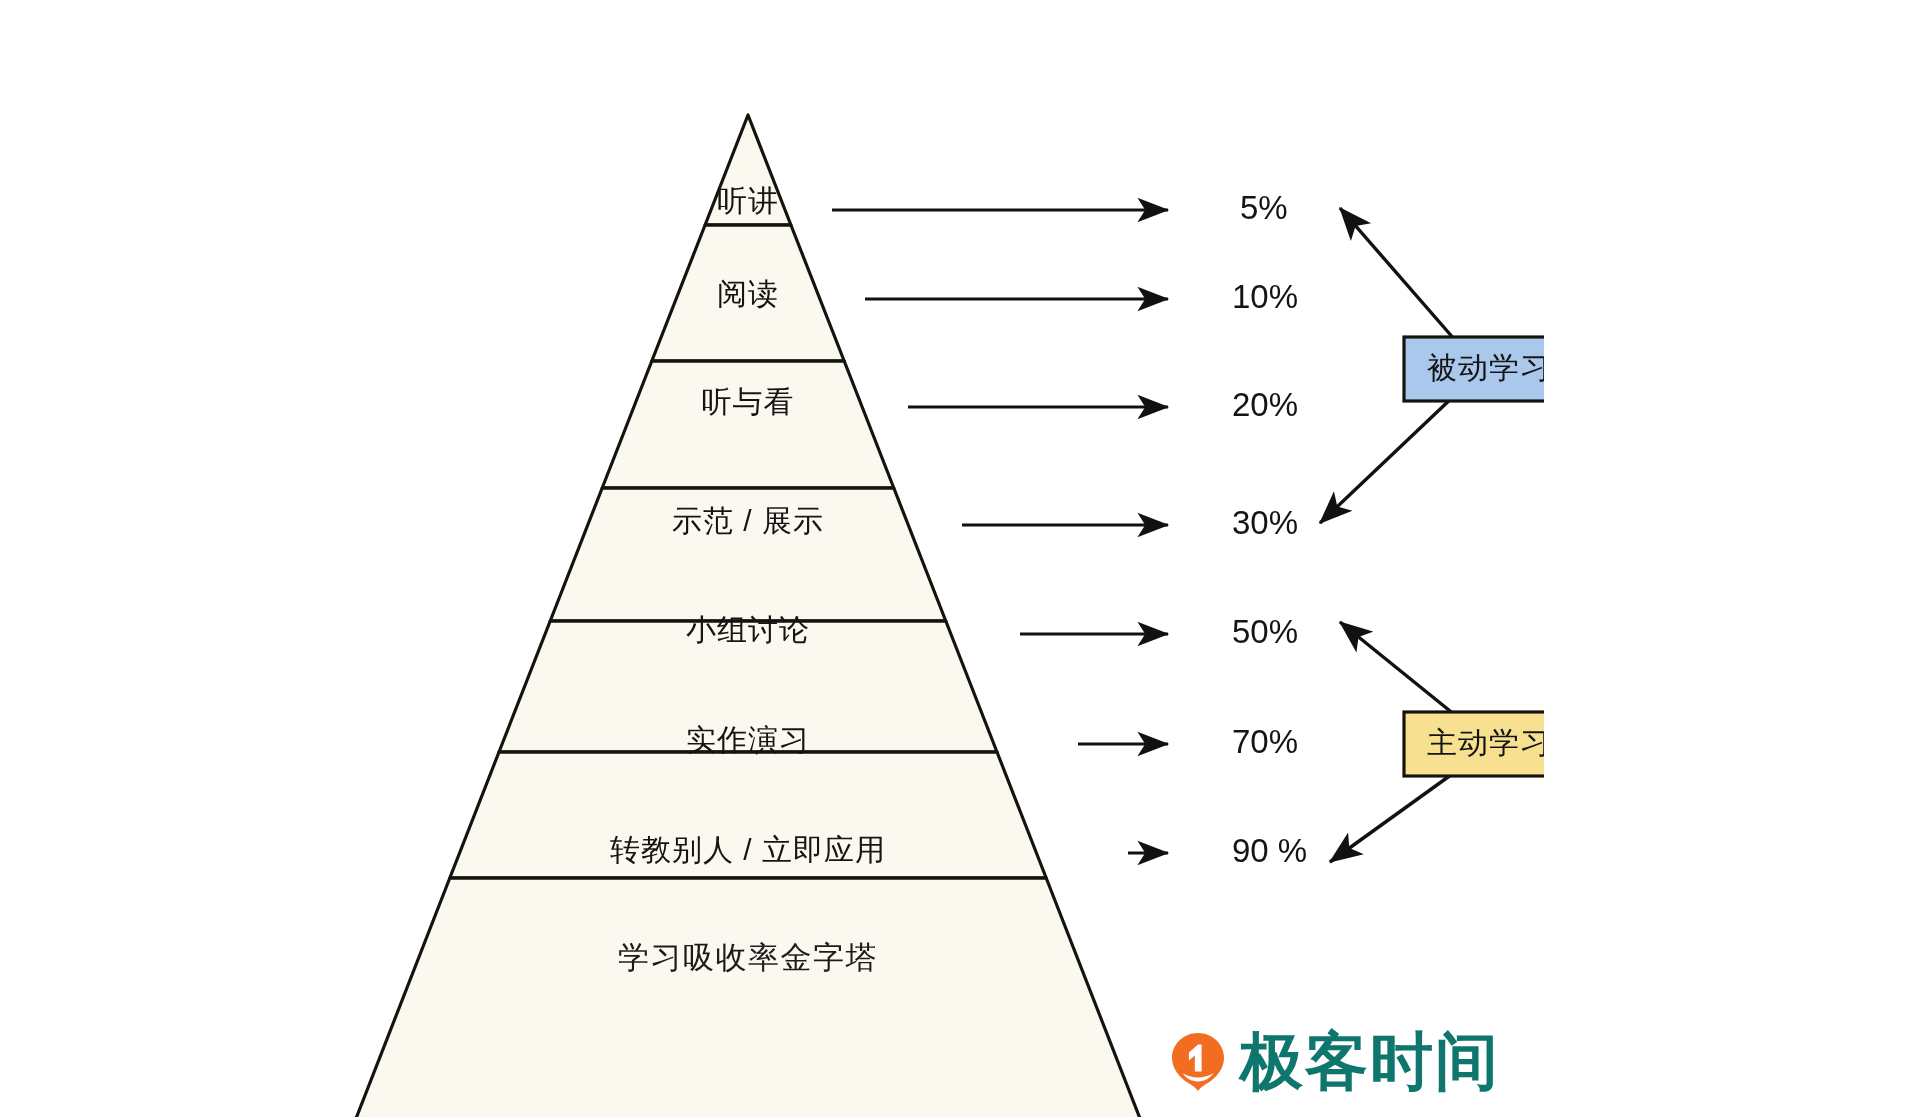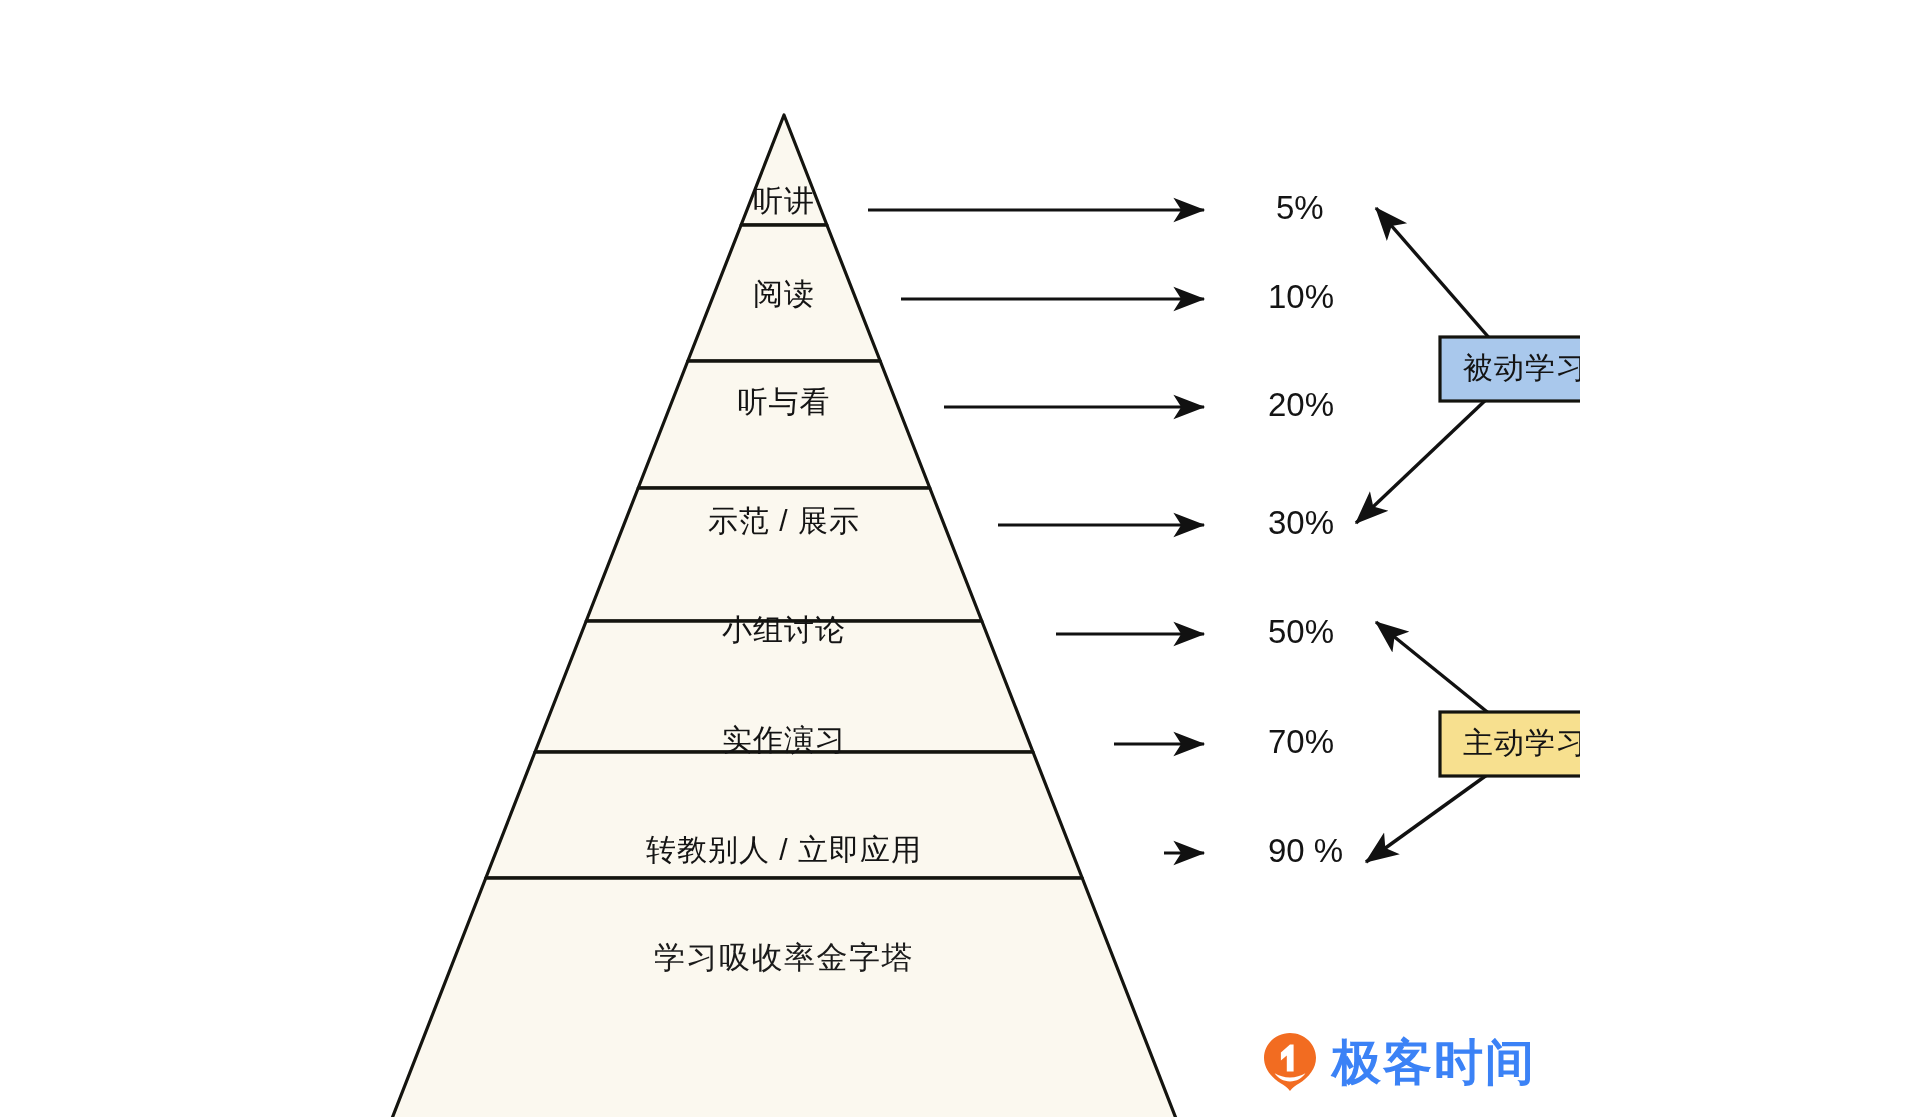--- a/index.html
+++ b/index.html
@@ -11,21 +11,20 @@
   body {
     font-family: "Liberation Sans", "DejaVu Sans", sans-serif;
     color: #1a1a1a;
   }
   #stage {
     position: relative;
     width: 1544px;
     height: 1117px;
     background: #ffffff;
     overflow: hidden;
-    margin-left: 36px;
   }
   
   #diagram {
     position: absolute;
     left: 0;
     top: 0;
     width: 1920px;
     height: 1117px;
     display: block;
   }
@@ -93,23 +92,23 @@
     align-items: center;
     gap: 14px;
   }
   #logo-mark {
     width: 56px;
     height: 62px;
     flex: 0 0 auto;
   }
   #logo-text {
     font-family: "Liberation Sans", "DejaVu Sans", sans-serif;
-    font-size: 49px;
+    font-size: 63px;
     font-weight: bold;
-    color: #3b82f6;
+    color: #0f766e;
     letter-spacing: 2px;
     line-height: 1;
     white-space: nowrap;
   }
 </style>
 </head>
 <body>
 
 <div id="stage">
 

